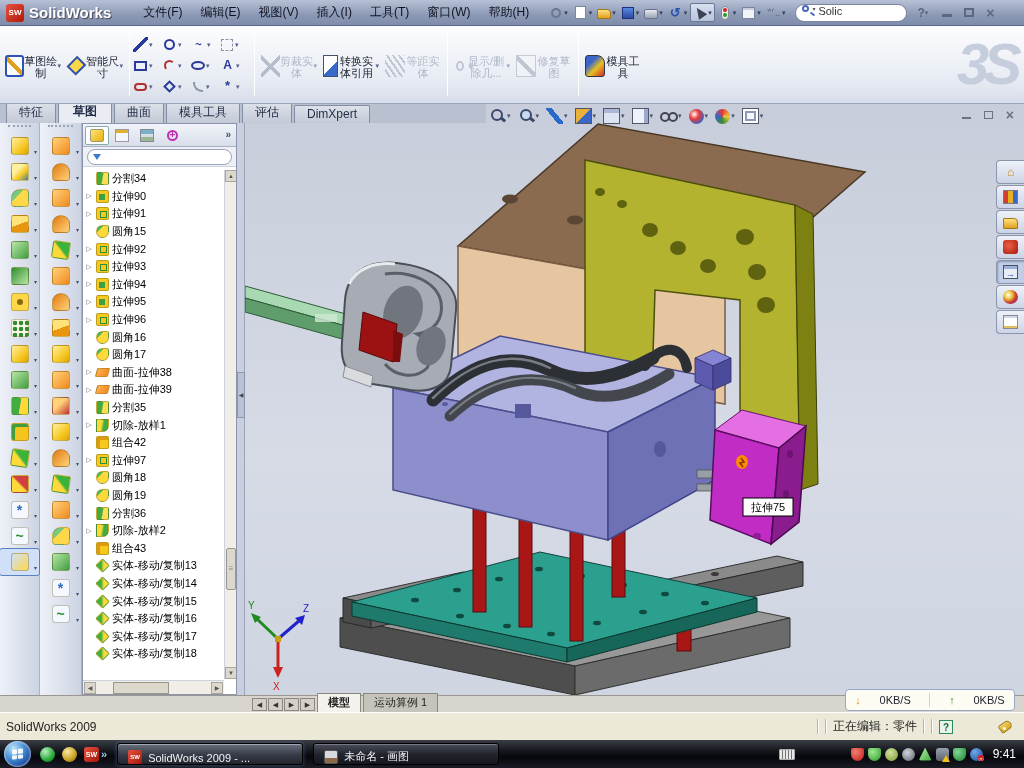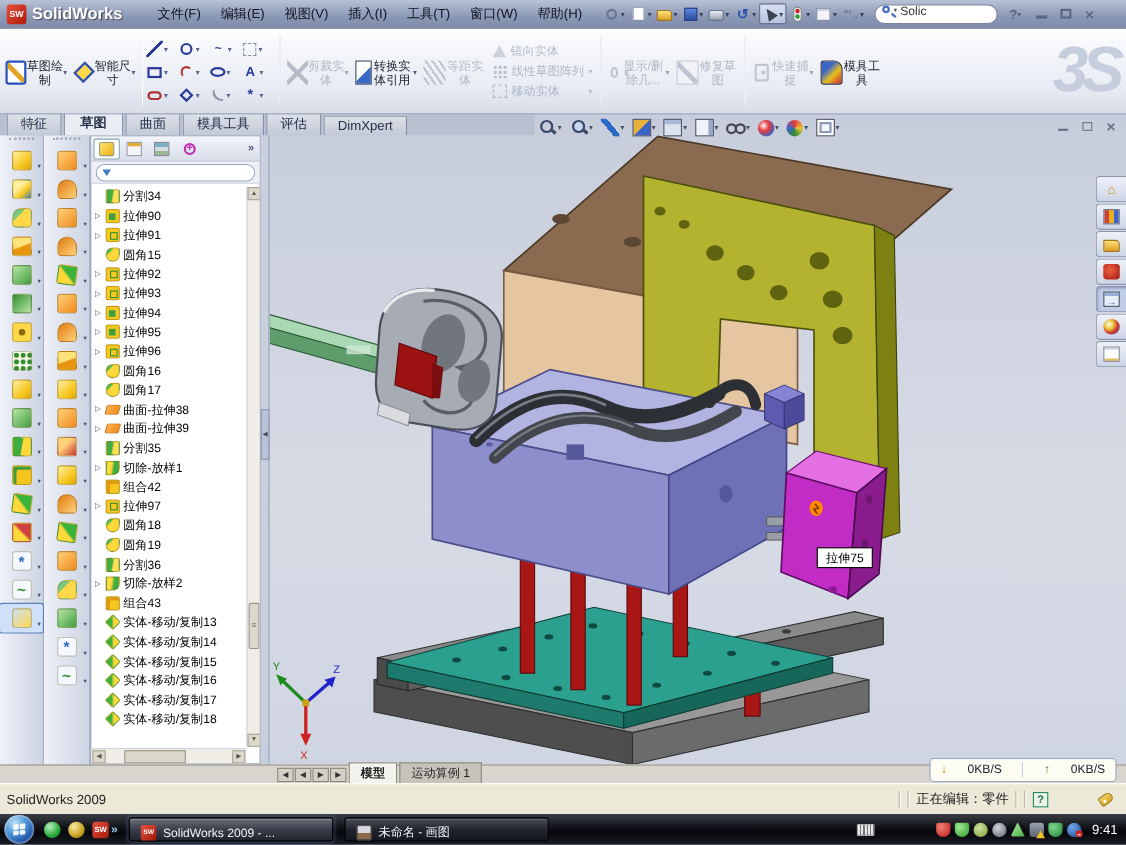--- a/index.html
+++ b/index.html
@@ -432,52 +432,31 @@
     </div>
     <div class="cmbtn">
       <span class="cmicon sk-convert"></span>
       <span class="cmlabel">转换实体引用</span>
       <span class="cmdd">▾</span>
     </div>
     <div class="cmbtn disabled">
       <span class="cmicon sk-offset"></span>
       <span class="cmlabel">等距实体</span>
     </div>
-    <div class="stack3">
-      <div class="stackrow">
-        <span class="strowic st-mirror"></span>
-        <span>镜向实体</span>
-      </div>
-      <div class="stackrow">
-        <span class="strowic st-pat"></span>
-        <span>线性草图阵列</span>
-        <span class="stackdd">▾</span>
-      </div>
-      <div class="stackrow">
-        <span class="strowic st-move"></span>
-        <span>移动实体</span>
-        <span class="stackdd">▾</span>
-      </div>
-    </div>
     <div class="vsep"></div>
     <div class="cmbtn disabled">
       <span class="cmicon sk-display"></span>
       <span class="cmlabel">显示/删除几...</span>
       <span class="cmdd">▾</span>
     </div>
     <div class="cmbtn disabled">
       <span class="cmicon sk-repair"></span>
       <span class="cmlabel">修复草图</span>
     </div>
     <div class="vsep"></div>
-    <div class="cmbtn disabled">
-      <span class="cmicon sk-snap"></span>
-      <span class="cmlabel">快速捕捉</span>
-      <span class="cmdd">▾</span>
-    </div>
     <div class="cmbtn">
       <span class="cmicon sk-rapid"></span>
       <span class="cmlabel">模具工具</span>
     </div>
   </div>
 
   <div class="tabsrow">
 
   <span class="rtab">特征</span>
       <span class="rtab active">草图</span>

